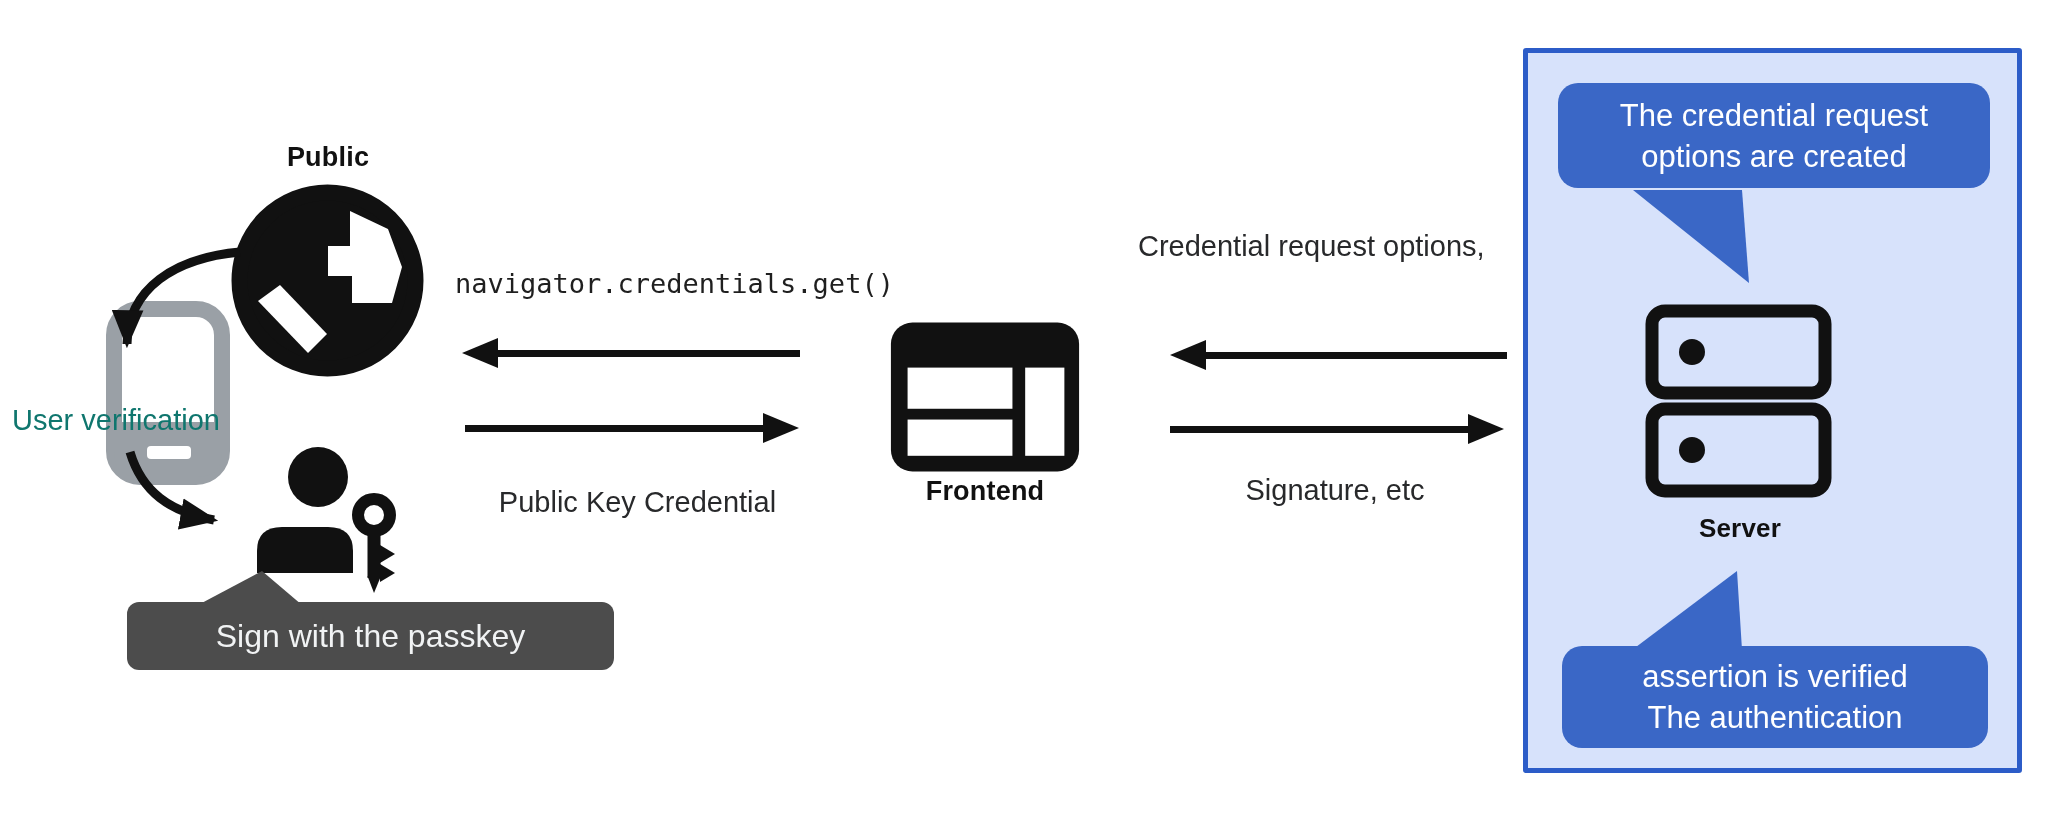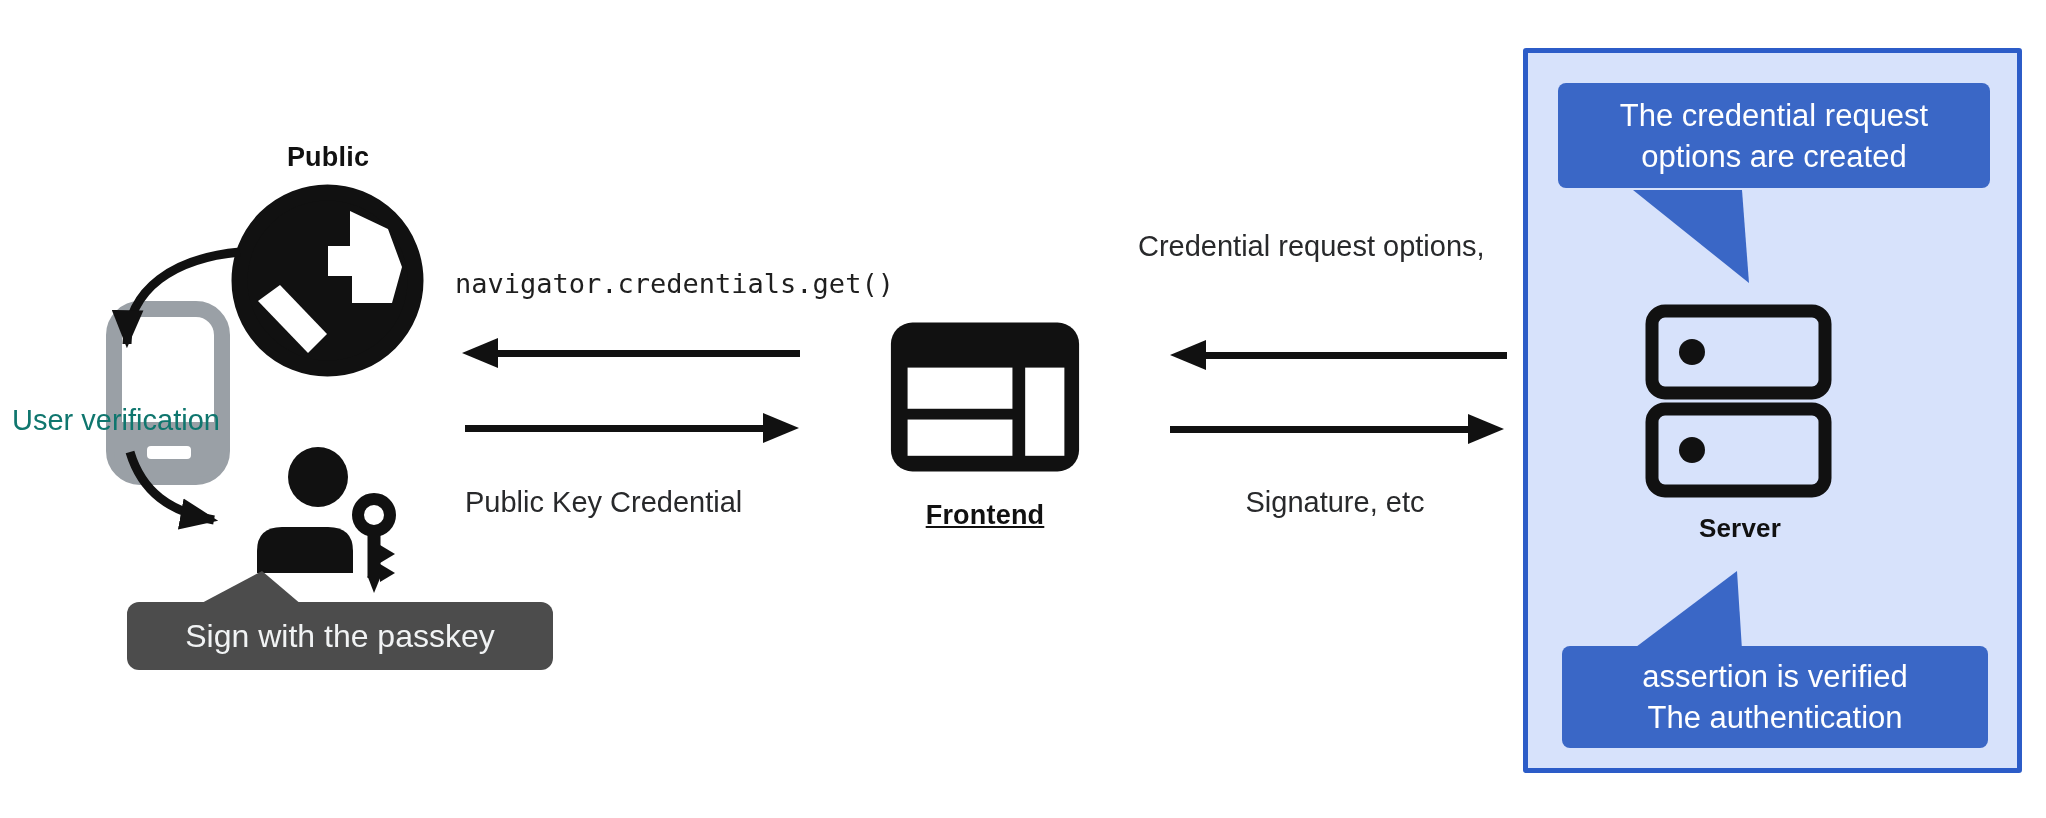--- a/index.html
+++ b/index.html
@@ -47,32 +47,32 @@
     position:absolute;left:1523px;top:48px;
     width:499px;height:725px;
     box-sizing:border-box;
     background:#d7e2fb;
     border:5px solid #2c5cc8;
     border-radius:3px;
   }
   .speech-bubble{
     position:absolute;
     background:#3a67c6;
-    border-radius:8px;
+    border-radius:20px;
     color:#ffffff;
     display:flex;flex-direction:column;
     align-items:center;justify-content:center;
     font-size:31px;line-height:41px;
     text-align:center;
     z-index:6;
   }
   .bubble-line{display:block;}
   .tooltip-dark{
     position:absolute;left:127px;top:602px;
-    width:426px;height:68px;
+    width:487px;height:68px;
     background:#4c4c4c;
     border-radius:12px;
     color:#f1f3f4;
     font-size:32px;
     display:flex;align-items:center;justify-content:center;
     z-index:6;
   }
   #overlay{position:absolute;left:0;top:0;z-index:5;pointer-events:none;}
   .icon-svg{position:absolute;z-index:4;}
   .txt{position:absolute;z-index:4;}
@@ -135,46 +135,46 @@
   <div>
     <div class="arrow-line" style="left:492px;top:350px;width:308px;"></div>
     <div class="head-left" style="left:462px;top:338px;"></div>
   </div>
 
   <div>
     <div class="arrow-line" style="left:465px;top:425px;width:300px;"></div>
     <div class="head-right" style="left:763px;top:413px;"></div>
   </div>
 
-  <div class="txt flow-label" style="left:465px;top:486px;width:345px;">Public Key Credential</div>
+  <div class="txt flow-label" style="left:465px;top:486px;width:345px;text-align:center;">Public Key Credential</div>
 
   <svg class="icon-svg" style="left:887px;top:318px;" width="196" height="158" viewBox="0 0 200 160">
     <rect x="4" y="4" width="192" height="152" rx="22" fill="#111111"></rect>
     <rect x="21" y="50" width="107" height="42" fill="#ffffff"></rect>
     <rect x="21" y="103" width="107" height="37" fill="#ffffff"></rect>
     <rect x="141" y="50" width="40" height="90" fill="#ffffff"></rect>
   </svg>
 
-  <div class="txt node-label" style="left:887px;top:500px;width:196px;text-decoration:underline;">Frontend</div>
+  <div class="txt node-label" style="left:887px;top:476px;width:196px;">Frontend</div>
 
   <div class="txt flow-label" style="left:1138px;top:226px;line-height:41px;">
     <span class="bubble-line">Credential request options,</span>
   </div>
 
   <div>
     <div class="arrow-line" style="left:1200px;top:352px;width:307px;"></div>
     <div class="head-left" style="left:1170px;top:340px;"></div>
   </div>
 
   <div>
     <div class="arrow-line" style="left:1170px;top:426px;width:300px;"></div>
     <div class="head-right" style="left:1468px;top:414px;"></div>
   </div>
 
-  <div class="txt flow-label" style="left:1170px;top:486px;width:330px;text-align:center;">Signature, etc</div>
+  <div class="txt flow-label" style="left:1170px;top:474px;width:330px;text-align:center;">Signature, etc</div>
 
   <div class="speech-bubble" style="left:1558px;top:83px;width:432px;height:105px;">
     <span class="bubble-line">The credential request</span>
     <span class="bubble-line">options are created</span>
   </div>
 
   <svg class="icon-svg" style="left:1645px;top:303px;" width="190" height="200" viewBox="0 0 190 200">
     <rect x="7" y="8" width="173" height="82" rx="13" fill="none" stroke="#111111" stroke-width="13"></rect>
     <rect x="7" y="106" width="173" height="82" rx="13" fill="none" stroke="#111111" stroke-width="13"></rect>
     <circle cx="47" cy="49" r="13" fill="#111111"></circle>

